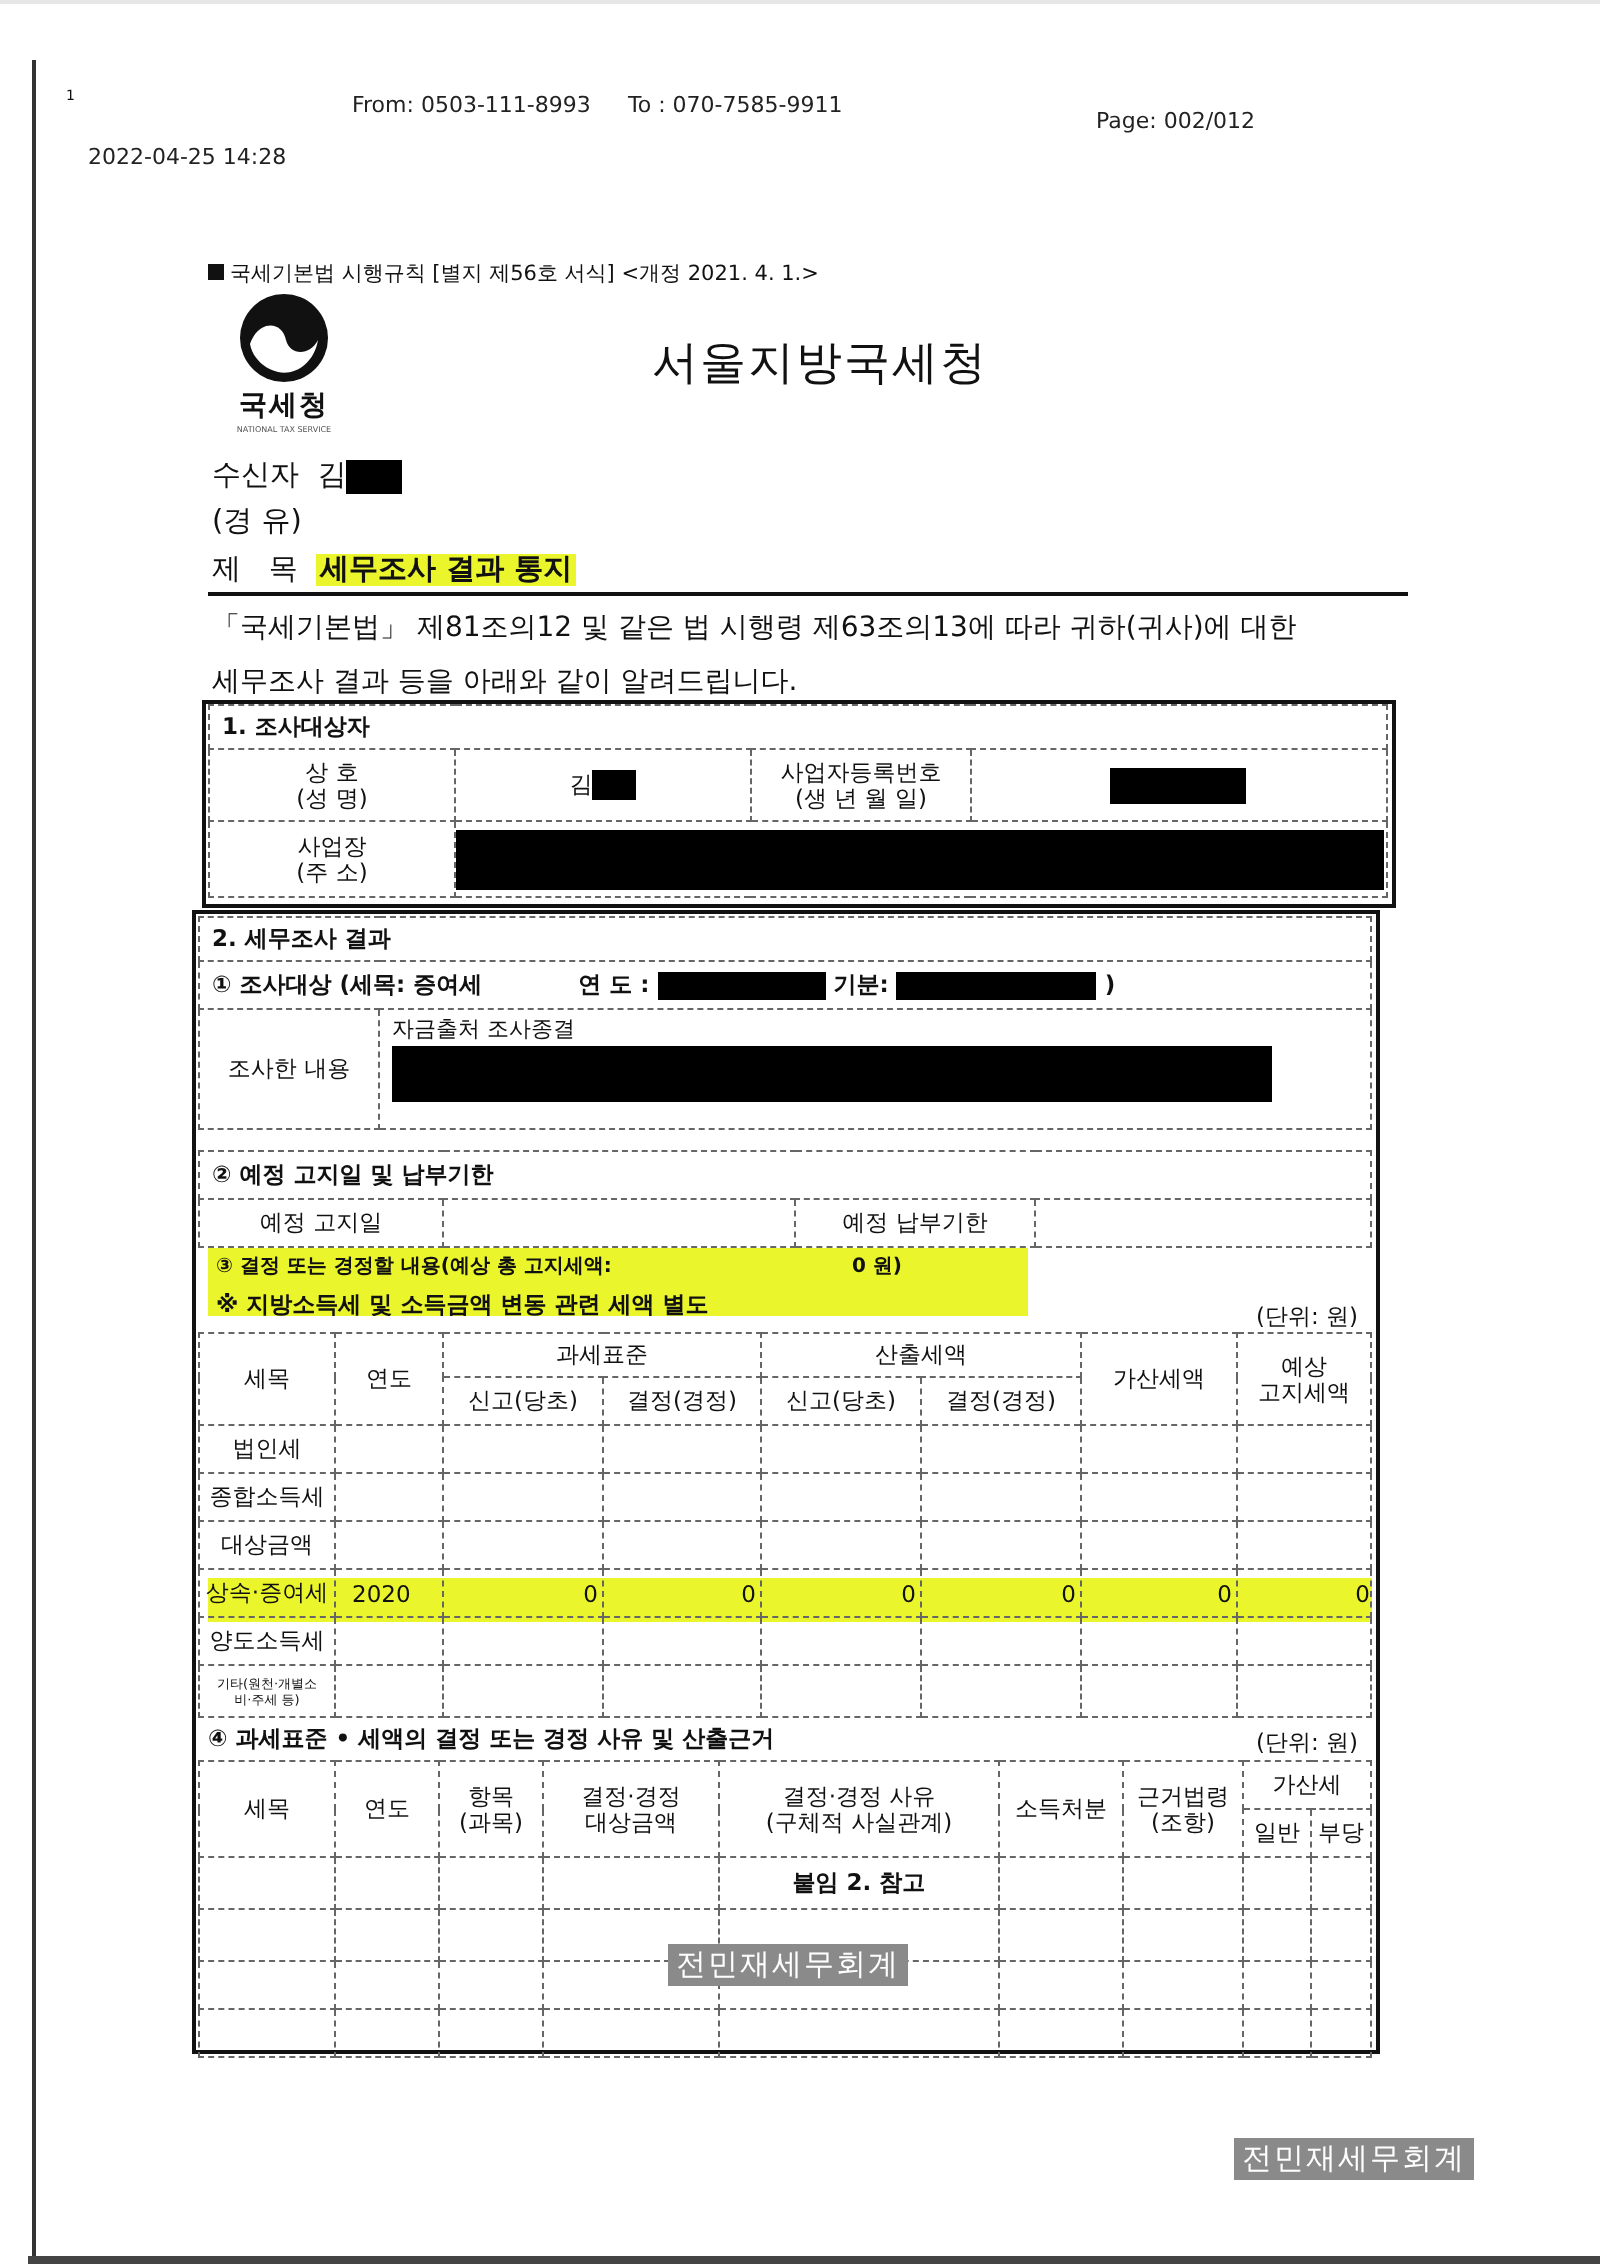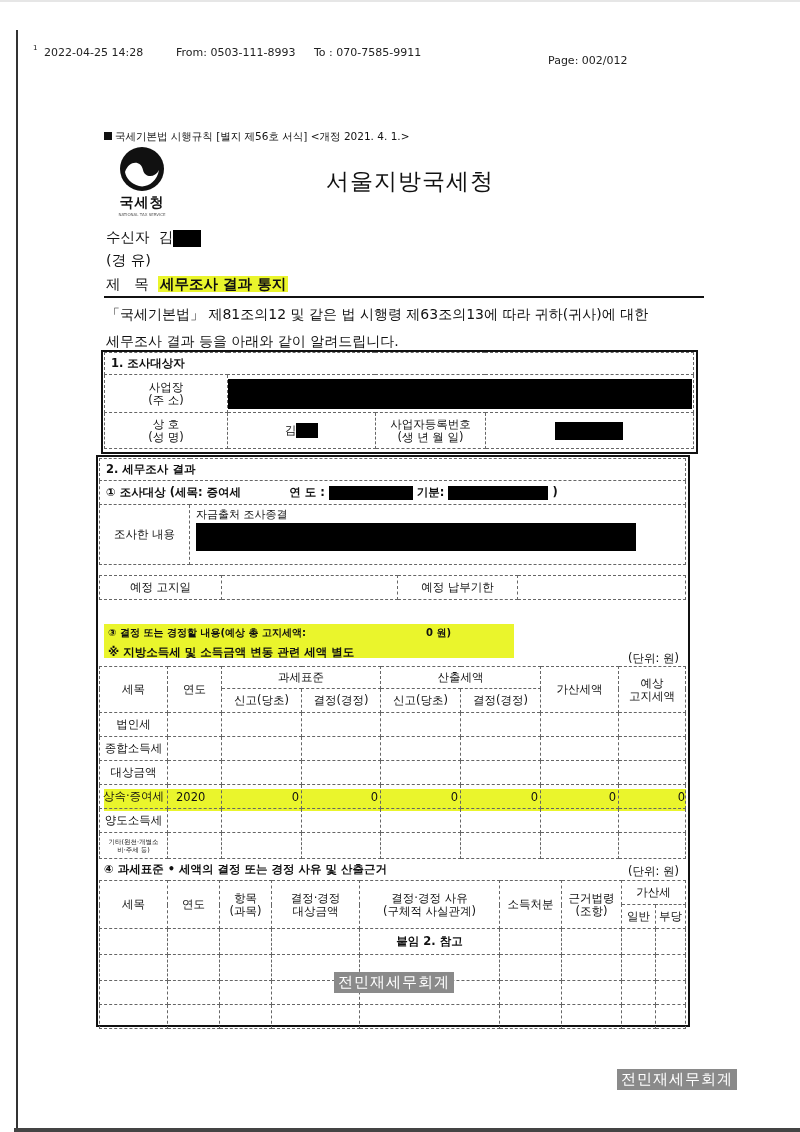--- a/index.html
+++ b/index.html
@@ -36,21 +36,21 @@
 </style>
 </head>
 <body>
 
 <div class="page-edge-top"></div>
 <div class="left-rule"></div>
 <div class="bottom-rule"></div>
 
 <span class="tick">1</span>
 <div class="fax-header">
-  <span style="left:44px;">2022-04-25 14:28</span>
+  <span style="left:44px;margin-top:26px;">2022-04-25 14:28</span>
   <span style="left:176px;">From: 0503-111-8993</span>
   <span style="left:314px;">To : 070-7585-9911</span>
   <span style="left:548px;top:8px;">Page: 002/012</span>
 </div>
 
 <div class="form-ref">
   <span class="sq"></span><span>국세기본법 시행규칙 [별지 제56호 서식] &lt;개정 2021. 4. 1.&gt;</span>
 </div>
 
 <div class="logo">
@@ -84,38 +84,38 @@
   <colgroup>
       <col style="width:124px">
       <col style="width:148px">
       <col style="width:110px">
       <col style="width:208px">
     </colgroup>
   <tbody>
       <tr style="height:22px;">
     <td colspan="4" class="sec-title">1. 조사대상자</td>
   </tr>
+  <tr style="height:36px;">
+    <td class="stack">
+          <div>상  호</div>
+          <div>(성  명)</div>
+        </td>
+    <td><span>김</span><span class="redact" style="width:22px;height:15px;"></span></td>
+    <td class="stack">
+          <div>사업자등록번호</div>
+          <div>(생 년 월 일)</div>
+        </td>
+    <td><span class="redact" style="width:68px;height:18px;"></span></td>
+  </tr>
   <tr style="height:38px;">
     <td class="stack">
           <div>사업장</div>
           <div>(주  소)</div>
         </td>
     <td colspan="3" style="text-align:left;"><span class="redact" style="width:464px;height:30px;"></span></td>
-  </tr>
-  <tr style="height:36px;">
-    <td class="stack">
-          <div>상  호</div>
-          <div>(성  명)</div>
-        </td>
-    <td><span>김</span><span class="redact" style="width:22px;height:15px;"></span></td>
-    <td class="stack">
-          <div>사업자등록번호</div>
-          <div>(생 년 월 일)</div>
-        </td>
-    <td><span class="redact" style="width:68px;height:18px;"></span></td>
   </tr>
 </tbody>
   </table>
 
 <div class="box" style="left:96px;top:455px;width:590px;height:568px;"></div>
 
 <table class="frm" style="left:99px;top:458px;width:587px;">
   <colgroup>
       <col style="width:90px">
       <col>
@@ -146,20 +146,23 @@
   </table>
 
 <table class="frm" style="left:99px;top:575px;width:587px;">
   <colgroup>
       <col style="width:122px">
       <col style="width:176px">
       <col style="width:120px">
       <col>
     </colgroup>
   <tbody>
+      <tr style="height:24px;">
+        <td colspan="4" class="sec-title">② 예정 고지일 및 납부기한</td>
+      </tr>
   <tr style="height:24px;">
     <td>예정 고지일</td>
     <td></td>
     <td>예정 납부기한</td>
     <td></td>
   </tr>
 </tbody>
   </table>
 
 <div style="position:absolute;left:104px;top:624px;width:410px;height:34px;background:#eaf52c;"></div>

